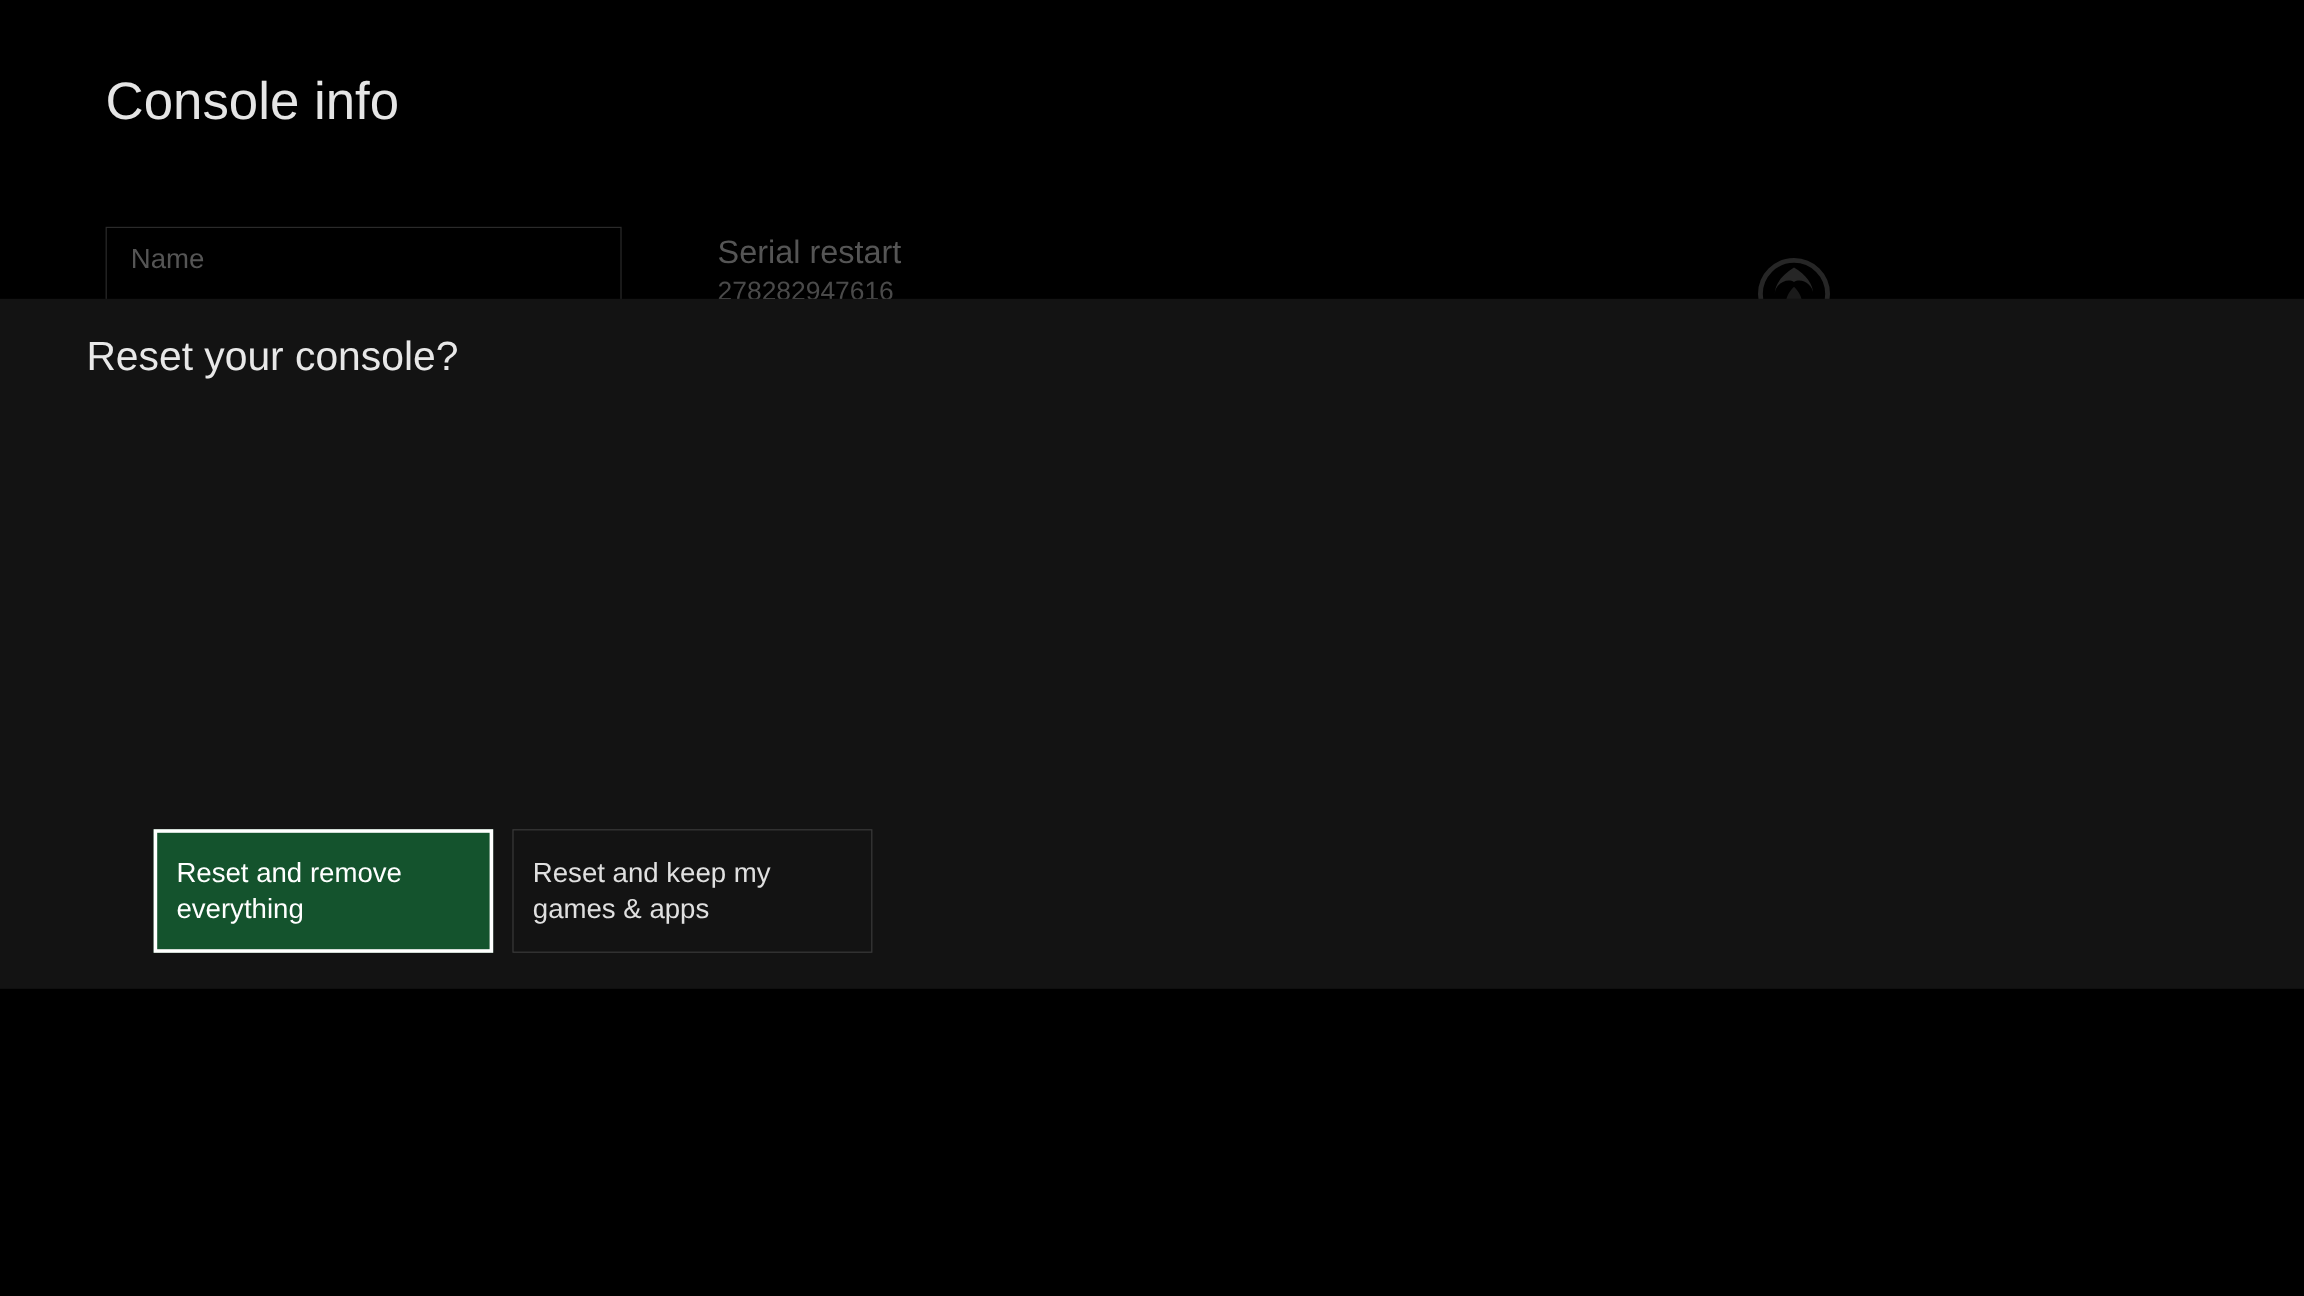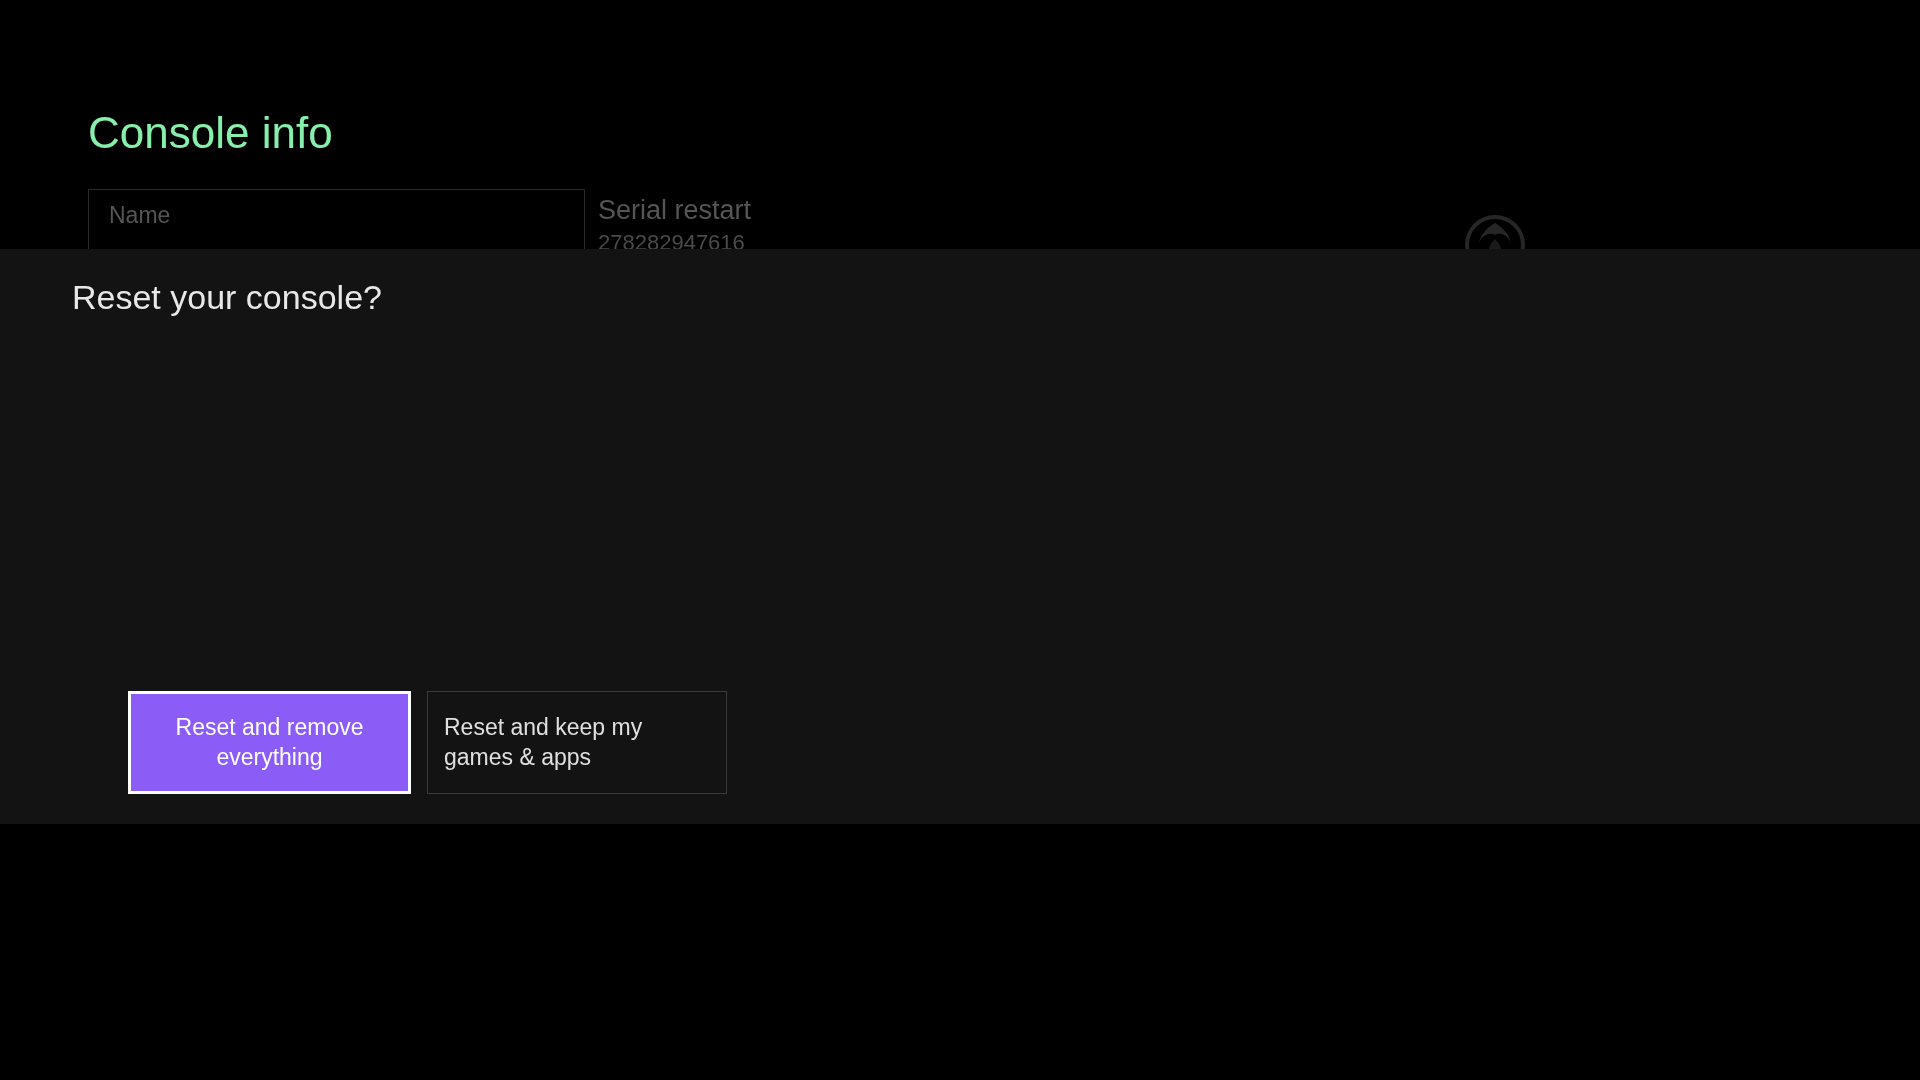--- a/index.html
+++ b/index.html
@@ -24,30 +24,29 @@
       width: 100%;
       height: 100%;
     }
     
     .page-title {
       position: absolute;
       top: 60px;
       left: 88px;
       font-size: 44px;
       font-weight: 300;
-      color: #86efac;
+      color: #e5e5e5;
       letter-spacing: 0px;
-      margin-top: 48px;
     }
     
     .name-field {
       position: absolute;
       top: 189px;
       left: 88px;
-      width: 497px;
+      width: 430px;
       height: 70px;
       border: 1px solid #2a2a2a;
       padding: 12px 20px;
     }
     
     .name-label {
       color: #555;
       font-size: 23px;
       font-weight: 300;
     }
@@ -126,25 +125,24 @@
       font-family: inherit;
       text-align: left;
       padding: 0 16px;
       cursor: pointer;
       display: flex;
       align-items: center;
       line-height: 1.3;
     }
     
     .dialog-button.selected {
-      background: #8b5cf6;
+      background: #14532d;
       border: 3px solid #ffffff;
       color: #ffffff;
       width: 283px;
-      text-align: center;
     }
   </style>
 </head>
 <body>
 
 <div class="background-layer">
   <div class="page-title">Console info</div>
 
   <div class="name-field">
     <div class="name-label">Name</div>

